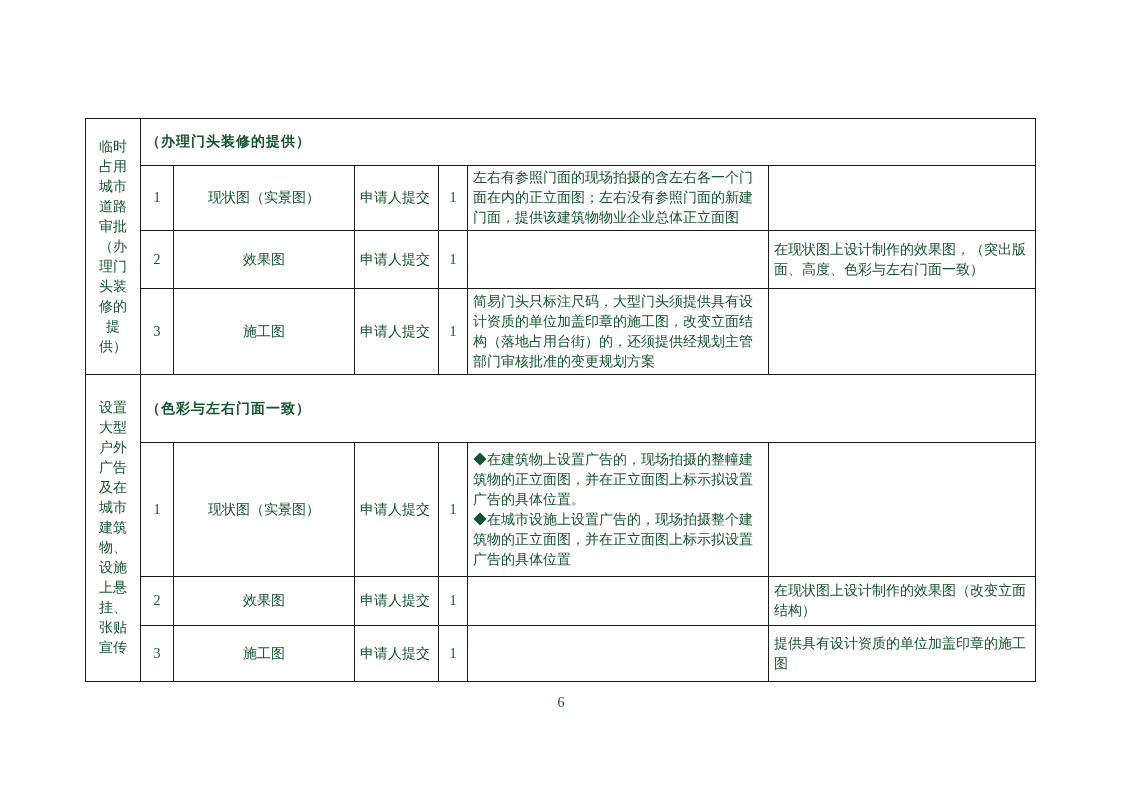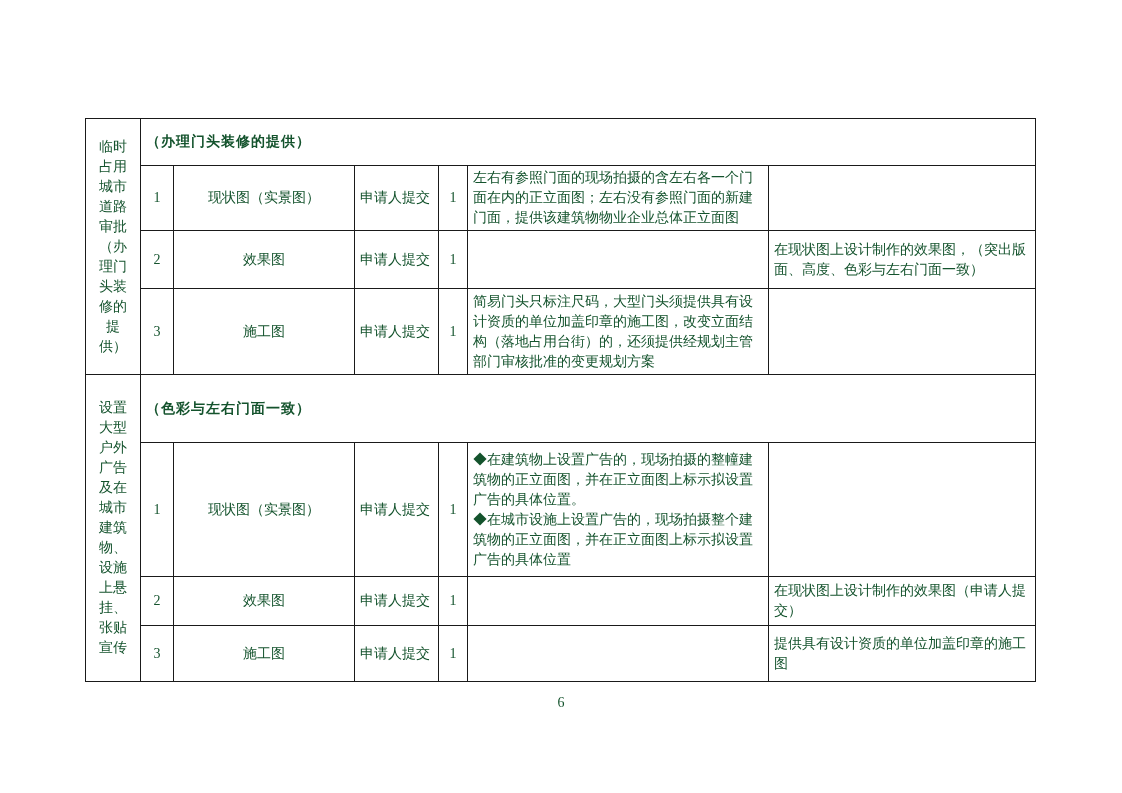--- a/index.html
+++ b/index.html
@@ -149,21 +149,21 @@
       <td class="desc">◆在建筑物上设置广告的，现场拍摄的整幢建筑物的正立面图，并在正立面图上标示拟设置广告的具体位置。
 ◆在城市设施上设置广告的，现场拍摄整个建筑物的正立面图，并在正立面图上标示拟设置广告的具体位置</td>
       <td class="remark"></td>
     </tr>
     <tr style="height:49px">
       <td class="num">2</td>
       <td class="name">效果图</td>
       <td class="src">申请人提交</td>
       <td class="qty">1</td>
       <td class="desc"></td>
-      <td class="remark">在现状图上设计制作的效果图（申请人提交）</td>
+      <td class="remark">在现状图上设计制作的效果图（改变立面结构）</td>
     </tr>
     <tr style="height:56px">
       <td class="num">3</td>
       <td class="name">施工图</td>
       <td class="src">申请人提交</td>
       <td class="qty">1</td>
       <td class="desc"></td>
       <td class="remark">提供具有设计资质的单位加盖印章的施工图</td>
     </tr>
   </tbody>

